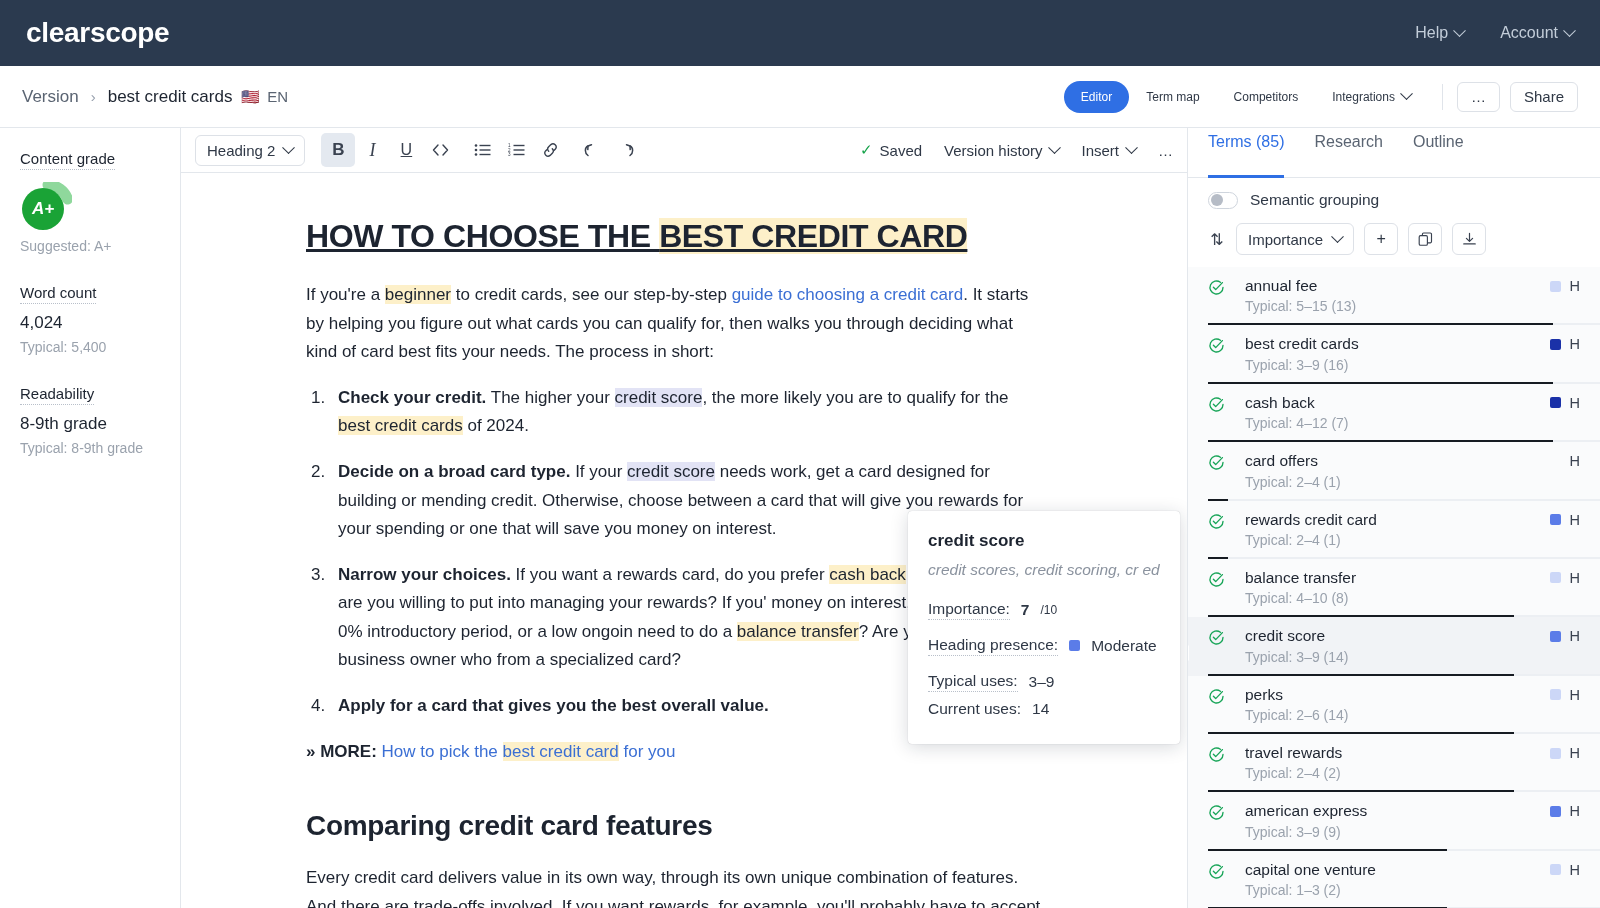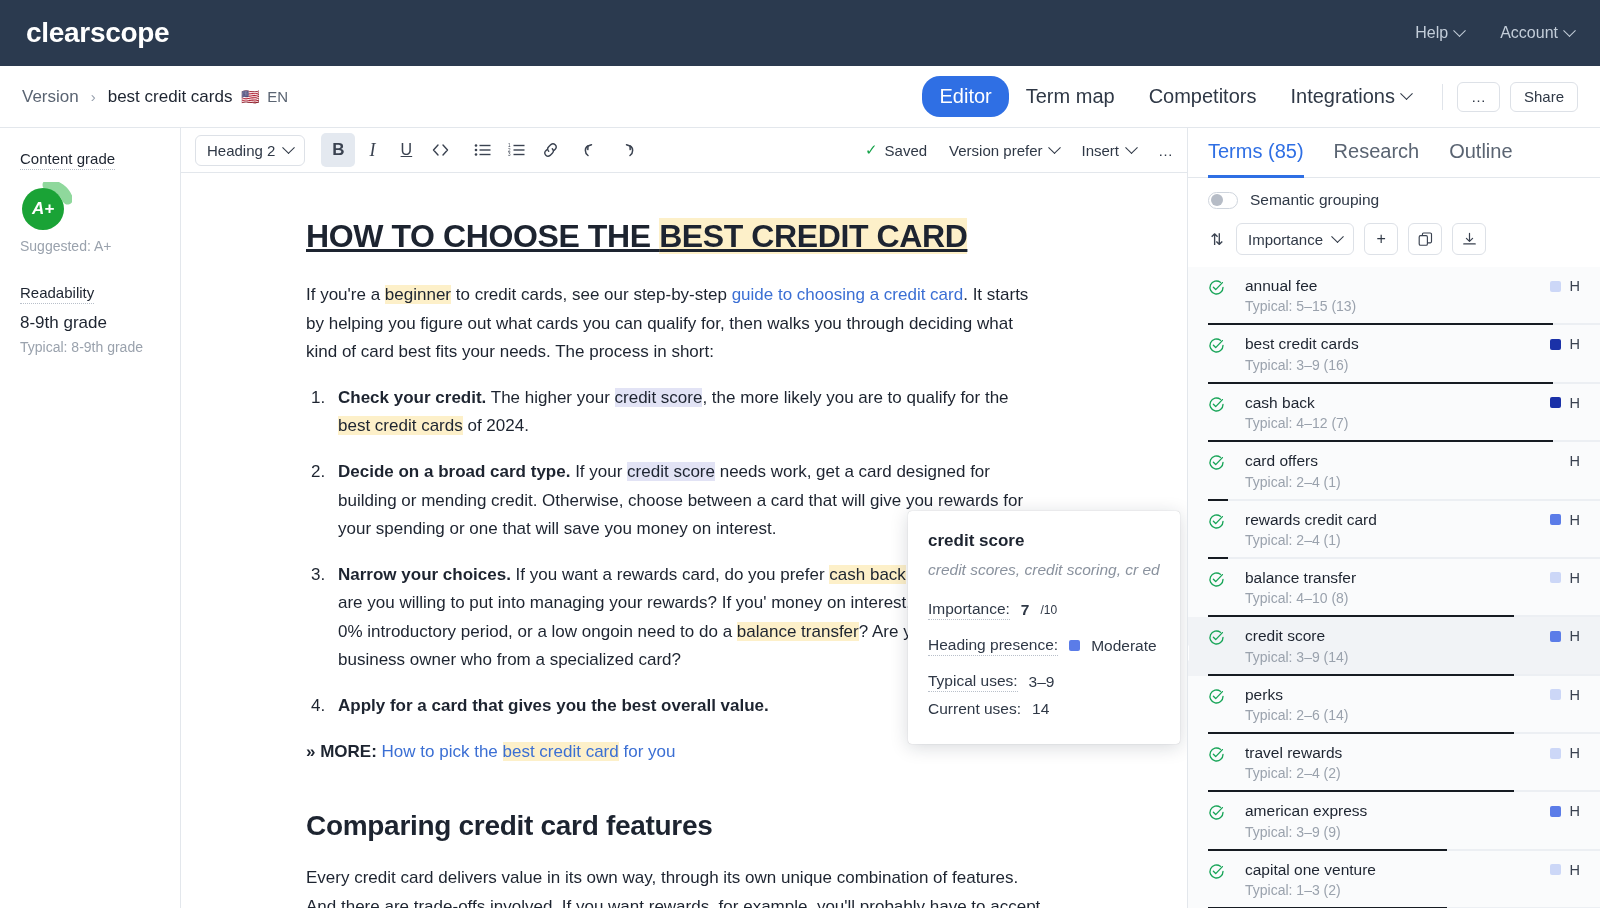--- a/index.html
+++ b/index.html
@@ -34,21 +34,21 @@
     display: flex; align-items: center; padding: 0 22px;
   }
   .crumb { font-size: 17px; color: #5a6472; cursor: pointer; }
   .crumb-sep { margin: 0 12px; color: #98a1ae; font-size: 15px; }
   .crumb-current { font-size: 17px; color: #1d2430; font-weight: 500; }
   .flag { margin-left: 9px; font-size: 15px; }
   .lang { margin-left: 7px; font-size: 15px; color: #5a6472; }
 
   .crumb-right { margin-left: auto; display: flex; align-items: center; gap: 0px; }
   .tabpill {
-    font-size: 20px; color: #2f3846; padding: 9px 17px; border-radius: 18px;
+    font-size: 12px; color: #2f3846; padding: 9px 17px; border-radius: 18px;
     cursor: pointer; white-space: nowrap;
   }
   .tabpill.active { background: #2f6fe4; color: #fff; font-weight: 500; }
   .tabpill .caret { margin-left: 7px; }
   .tabpill-flex { display: flex; align-items: center; }
   .divider-v { width: 1px; height: 26px; background: #e0e4ea; margin: 0 14px; }
   .sqbtn {
     border: 1px solid #dde1e7; background: #fff; border-radius: 6px;
     height: 30px; padding: 0 13px; font-size: 15px; color: #2f3846;
     display: flex; align-items: center; justify-content: center; cursor: pointer;
@@ -149,21 +149,21 @@
     width: 36px; height: 34px; display: flex; align-items: center; justify-content: center;
     cursor: pointer; }
 
   
   .rpanel {
     width: 413px; flex: 0 0 413px; background: #fff;
     border-left: 1px solid #e3e7ec; display: flex; flex-direction: column; min-height: 0;
   }
   .rtabs { display: flex; align-items: flex-end; gap: 30px; padding: 0 20px;
     border-bottom: 1px solid #e3e7ec; height: 50px; flex: 0 0 50px; }
-  .rtab { font-size: 20px; color: #5a6472; padding-bottom: 12px; cursor: pointer;
+  .rtab { font-size: 16px; color: #5a6472; padding-bottom: 24px; cursor: pointer;
     border-bottom: 3px solid transparent; margin-bottom: -1px; margin-top: 31px; }
   .rtab.active { color: #2f6fe4; font-weight: 500; border-bottom-color: #2f6fe4; }
   .rctl { padding: 13px 20px 0 20px; }
   .togglerow { display: flex; align-items: center; gap: 12px; }
   .toggle { width: 30px; height: 17px; border-radius: 9px; background: #fff;
     border: 1.5px solid #cfd5dd; position: relative; cursor: pointer; }
   .toggle i { position: absolute; left: 2px; top: 1.5px; width: 12px; height: 12px;
     border-radius: 50%; background: #b6bcc6; }
   .togglelabel { font-size: 15.5px; color: #2f3846; }
   .sortrow { display: flex; align-items: center; gap: 10px; margin-top: 14px; }
@@ -250,20 +250,25 @@
         <div class="stat-label">Content grade</div>
         <div class="grade-wrap">
           <svg class="grade-ring" viewBox="0 0 48 48">
             <path d="M24 3 A21 21 0 0 1 43.5 17" fill="none" stroke="#8fd89c" stroke-width="11" stroke-linecap="round"></path>
           </svg>
           <div class="grade-badge">A+</div>
         </div>
         <div class="stat-sub">Suggested: A+</div>
       </div>
 
+      <div class="stat-block">
+        <div class="stat-label">Word count</div>
+        <div class="stat-value">4,024</div>
+        <div class="stat-sub">Typical: 5,400</div>
+      </div>
 
       <div class="stat-block">
         <div class="stat-label">Readability</div>
         <div class="stat-value">8-9th grade</div>
         <div class="stat-sub">Typical: 8-9th grade</div>
       </div>
     </div>
 
     <div class="editorcol">
 
@@ -326,21 +331,21 @@
             <path d="M13 4 L9.5 2.8 M13 4 L13.2 7.6" fill="none" stroke="#3a4250" stroke-width="1.5" stroke-linecap="round"></path>
           </svg>
         </div>
 
         <div class="tb-right">
           <div class="saved">
             <span class="check">✓</span>
             <span>Saved</span>
           </div>
           <div class="tb-menu">
-            <span>Version prefer</span>
+            <span>Version history</span>
             <span class="caret"></span>
           </div>
           <div class="tb-menu">
             <span>Insert</span>
             <span class="caret"></span>
           </div>
           <div class="tb-menu">…</div>
         </div>
       </div>
 

